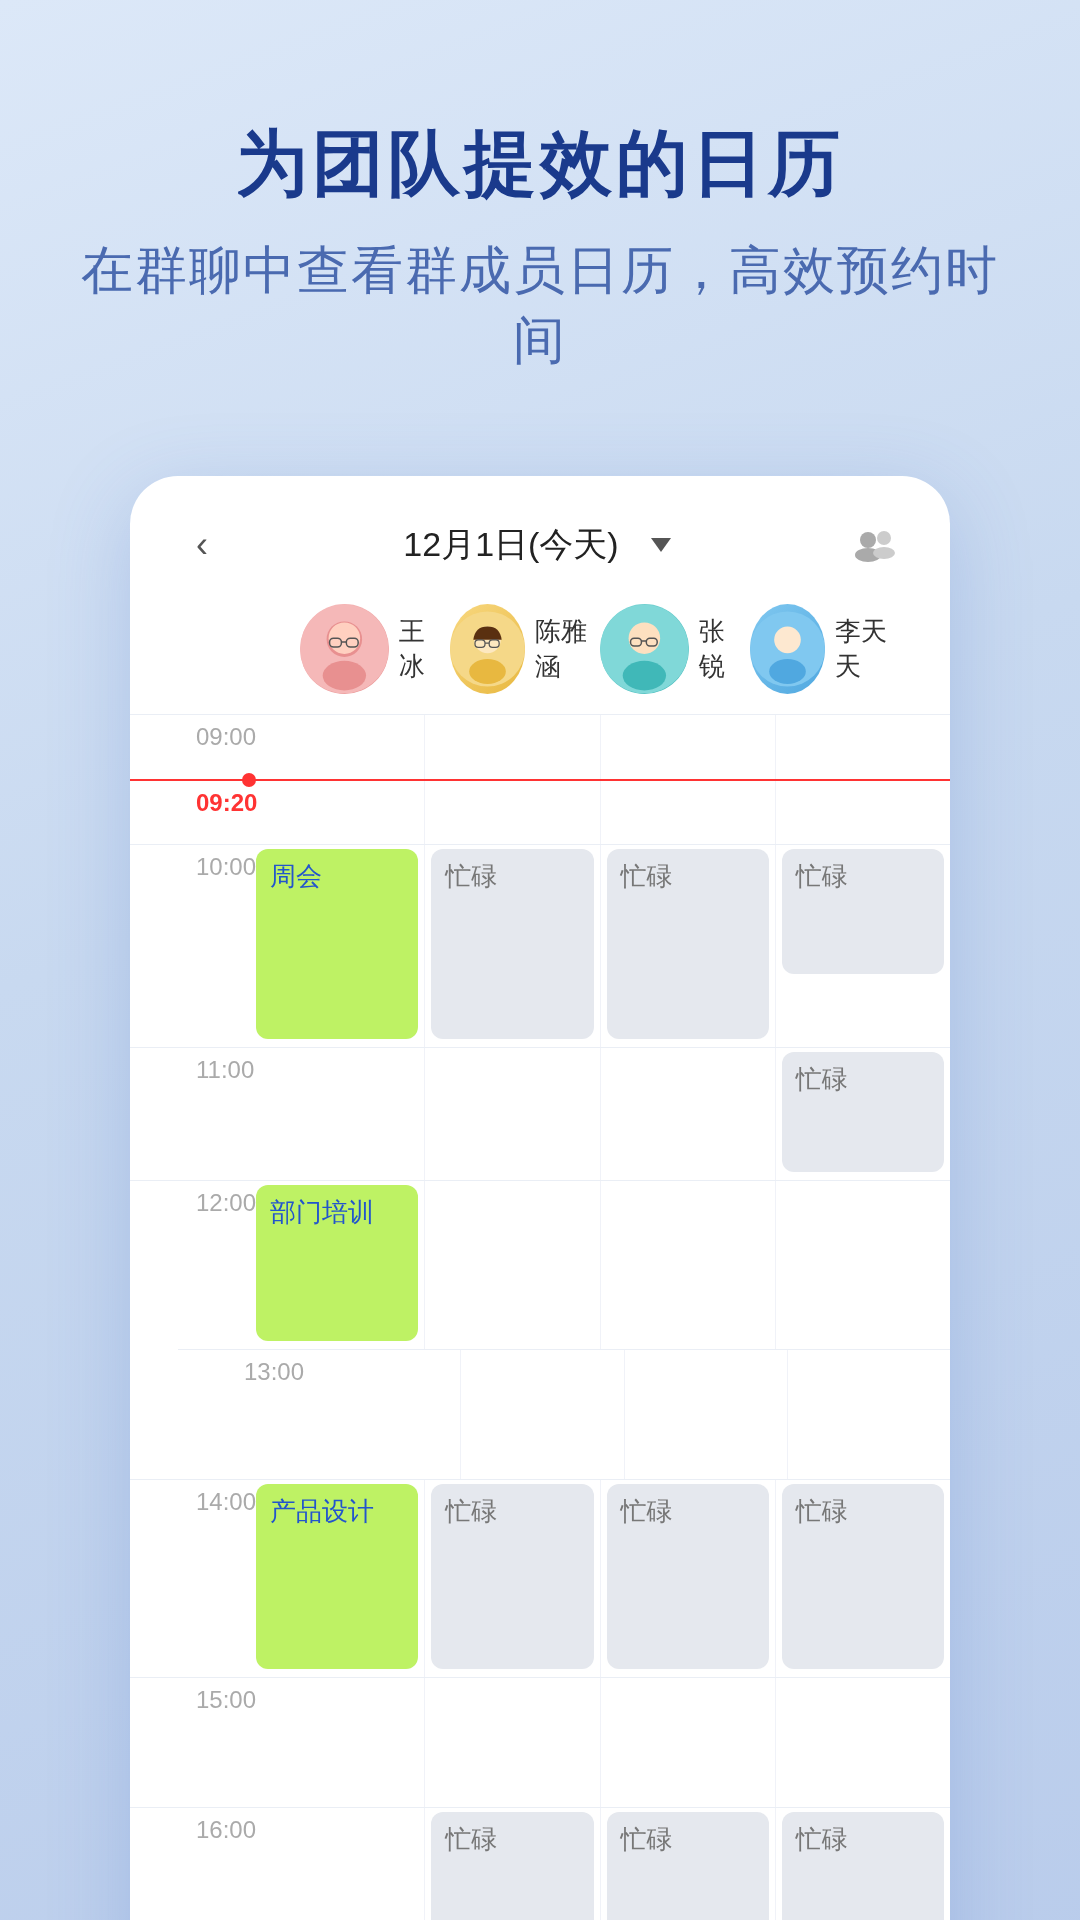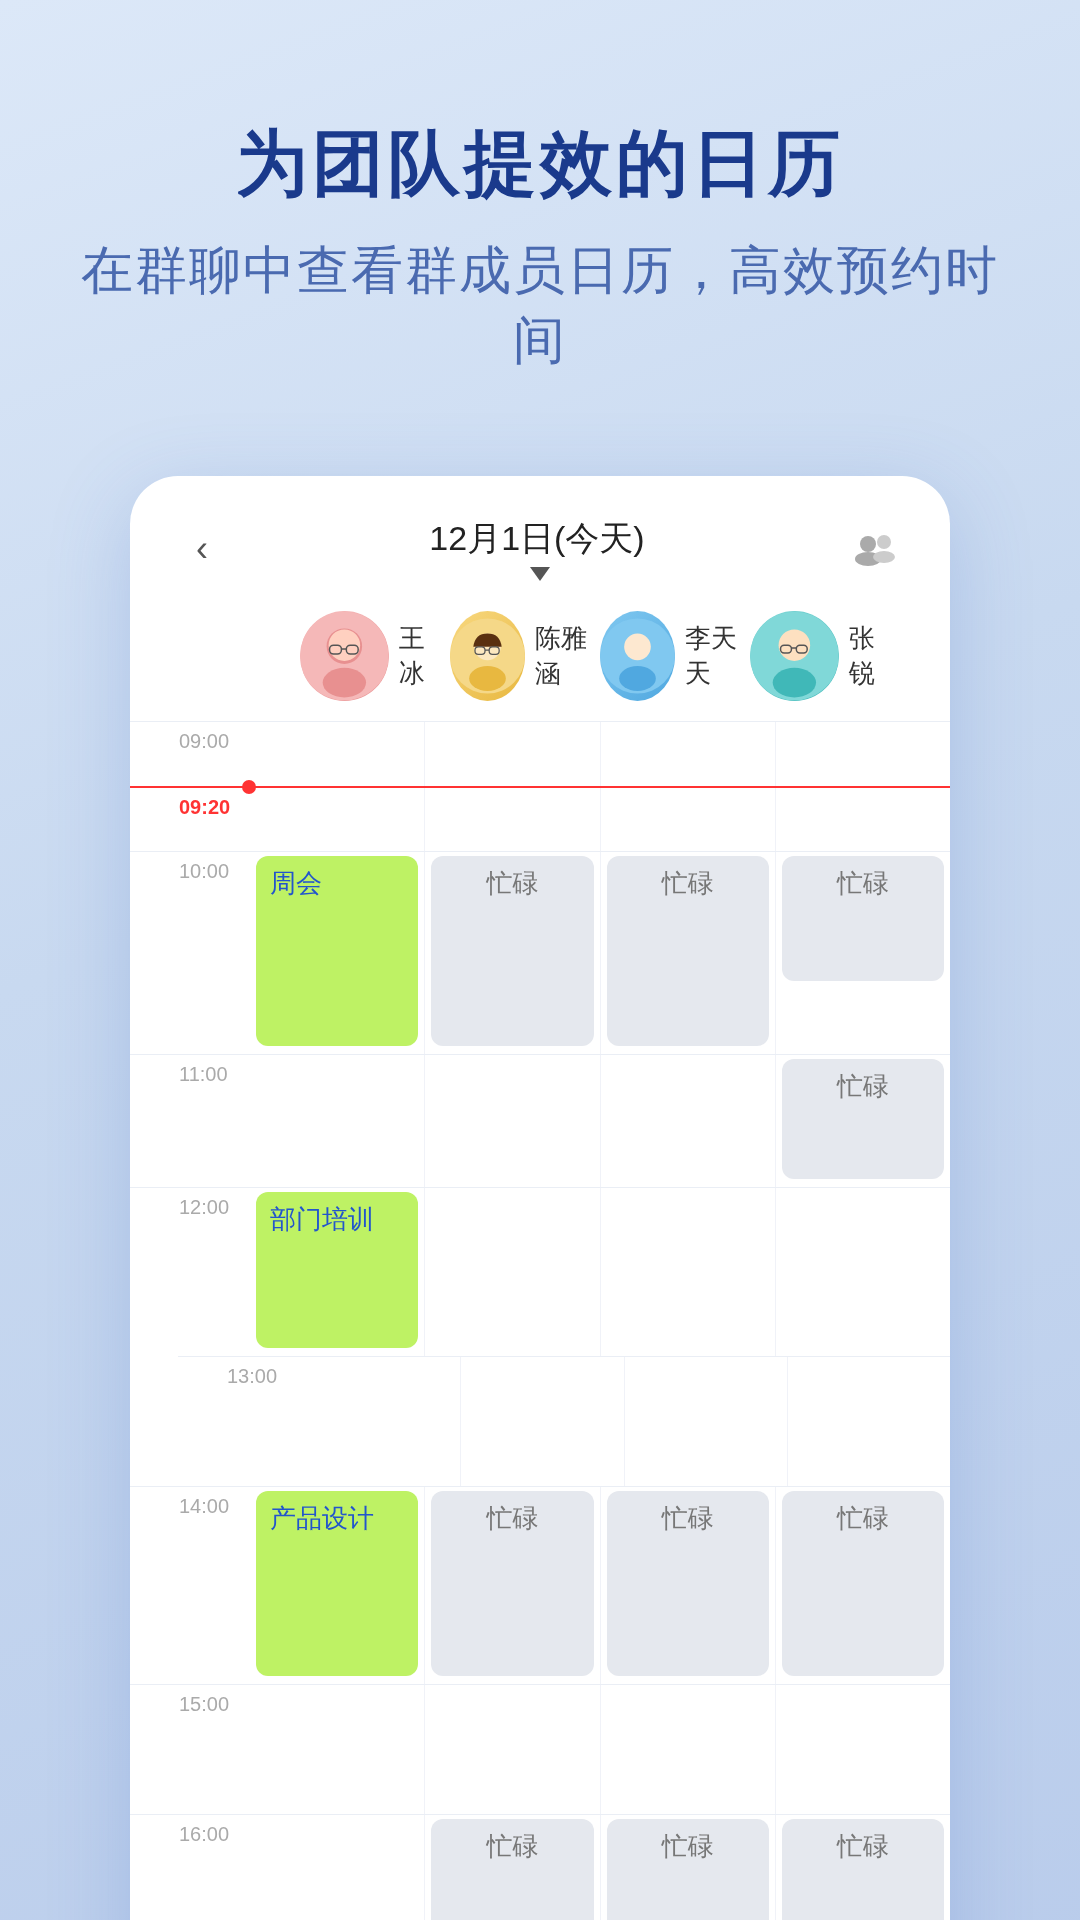--- a/index.html
+++ b/index.html
@@ -66,22 +66,21 @@
       cursor: pointer;
       padding: 8px 16px;
     }
 
     .cal-date-title {
       font-size: 34px;
       color: #222;
       font-weight: 500;
       display: flex;
       align-items: center;
-      gap: 5px;
-      flex-direction: column;
+      gap: 26px;
     }
 
     .cal-date-arrow {
       width: 0;
       height: 0;
       border-left: 10px solid transparent;
       border-right: 10px solid transparent;
       border-top: 14px solid #555;
       margin-left: 6px;
       display: inline-block;
@@ -153,22 +152,22 @@
       position: relative;
     }
 
     .grid-row.red-border {
       border-top: 2px solid #ff3333;
     }
 
     .time-cell {
       width: 120px;
       flex-shrink: 0;
-      padding: 8px 8px 0 49px;
-      font-size: 20px;
+      padding: 8px 8px 0 66px;
+      font-size: 24px;
       color: #aaa;
     }
 
     .time-cell.red-text {
       color: #ff3333;
       font-weight: 600;
     }
 
     .red-dot-marker {
       position: absolute;
@@ -205,21 +204,20 @@
     }
 
     .evt-blue {
       background: #bef264;
       color: #2255cc;
     }
 
     .evt-gray {
       background: #e5e8ee;
       color: #777;
-      text-align: center;
     }
 
   </style>
 </head>
 <body>
 
 <div class="hero-section">
   <h1 class="hero-title">为团队提效的日历</h1>
   <p class="hero-subtitle">在群聊中查看群成员日历，高效预约时间</p>
 </div>
@@ -271,46 +269,46 @@
             <circle cx="45" cy="34" r="16" fill="#fde8c0"></circle>
             <ellipse cx="45" cy="72" rx="22" ry="15" fill="#e8b840"></ellipse>
 
             <path d="M28 34 Q30 18 45 18 Q60 18 62 34" fill="#5a3010"></path>
             <rect x="30" y="34" width="12" height="9" rx="4" fill="none" stroke="#555" stroke-width="1.5"></rect>
             <rect x="47" y="34" width="12" height="9" rx="4" fill="none" stroke="#555" stroke-width="1.5"></rect>
             <line x1="42" y1="38" x2="47" y2="38" stroke="#555" stroke-width="1.5"></line>
           </svg>
         </div>
         <span class="avatar-name">陈雅涵</span>
-      </div>
-
-      <div class="avatar-col">
-        <div class="avatar-img blue">
-          <svg width="90" height="90" viewBox="0 0 90 90">
-            <circle cx="45" cy="45" r="45" fill="#80c8f0"></circle>
-            <circle cx="45" cy="34" r="16" fill="#fde8d0"></circle>
-            <ellipse cx="45" cy="72" rx="22" ry="15" fill="#50a8e0"></ellipse>
-          </svg>
-        </div>
-        <span class="avatar-name">李天天</span>
       </div>
 
       <div class="avatar-col">
         <div class="avatar-img teal">
           <svg width="90" height="90" viewBox="0 0 90 90">
             <circle cx="45" cy="45" r="45" fill="#80d8d8"></circle>
             <circle cx="45" cy="34" r="16" fill="#fde0c0"></circle>
             <ellipse cx="45" cy="72" rx="22" ry="15" fill="#40b8b8"></ellipse>
             <rect x="31" y="34" width="11" height="8" rx="3.5" fill="none" stroke="#555" stroke-width="1.5"></rect>
             <rect x="47" y="34" width="11" height="8" rx="3.5" fill="none" stroke="#555" stroke-width="1.5"></rect>
             <line x1="42" y1="37" x2="47" y2="37" stroke="#555" stroke-width="1.5"></line>
           </svg>
         </div>
         <span class="avatar-name">张锐</span>
       </div>
+
+      <div class="avatar-col">
+        <div class="avatar-img blue">
+          <svg width="90" height="90" viewBox="0 0 90 90">
+            <circle cx="45" cy="45" r="45" fill="#80c8f0"></circle>
+            <circle cx="45" cy="34" r="16" fill="#fde8d0"></circle>
+            <ellipse cx="45" cy="72" rx="22" ry="15" fill="#50a8e0"></ellipse>
+          </svg>
+        </div>
+        <span class="avatar-name">李天天</span>
+      </div>
     </div>
 
     <div class="grid-container">
 
       <div class="grid-row" style="height:65px;">
         <div class="time-cell">09:00</div>
         <div class="grid-cols">
           <div class="grid-col"></div>
           <div class="grid-col"></div>
           <div class="grid-col"></div>

